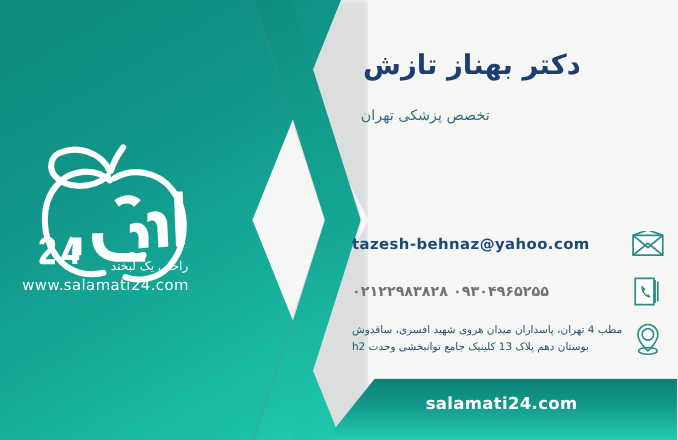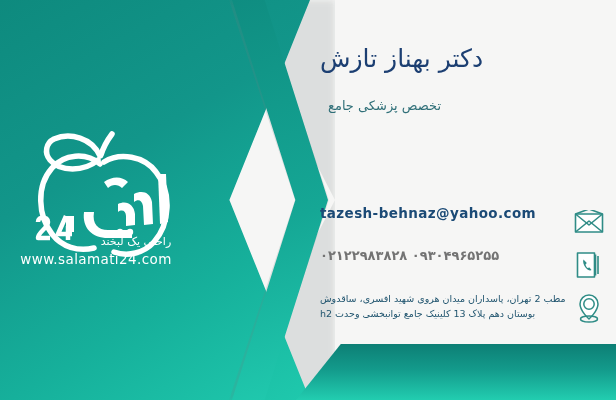--- a/index.html
+++ b/index.html
@@ -75,26 +75,26 @@
   .right-col {
     position: absolute;
     left: 310px;
     top: 0;
     width: 306px;
     height: 400px;
     direction: rtl;
   }
   .doc-name {
     position: absolute;
-    right: 26px;
+    right: 16px;
     top: 44px;
     width: 270px;
     text-align: left;
     font-size: 25px;
-    font-weight: normal;
+    font-weight: bold;
     color: #1c3f72;
     letter-spacing: 0px;
     white-space: nowrap;
   }
   .doc-spec {
     position: absolute;
     right: 18px;
     top: 98px;
     width: 270px;
     text-align: left;
@@ -105,21 +105,21 @@
 
   
   .contact-block {
     position: absolute;
     right: 10px;
     top: 205px;
     width: 290px;
   }
   .c-row {
     display: flex;
-    align-items: flex-start;
+    align-items: center;
     justify-content: flex-start;
     margin-bottom: 9px;
   }
   .c-icon {
     flex: 0 0 34px;
     width: 34px;
     height: 34px;
     display: flex;
     align-items: center;
     justify-content: center;
@@ -217,21 +217,21 @@
       <text x="128" y="133" font-family="DejaVu Sans, Liberation Sans, sans-serif" font-size="11" fill="#ffffff" text-anchor="middle" direction="rtl">راحتی یک لبخند</text>
 
       <text x="88" y="152" font-family="DejaVu Sans, Liberation Sans, sans-serif" font-size="13.5" fill="#ffffff" text-anchor="middle" letter-spacing="0.4">www.salamati24.com</text>
     </svg>
   </div>
 
   <div class="right-col">
 
     <div class="doc-name">دکتر بهناز تازش</div>
 
-    <div class="doc-spec">تخصص پزشکی جامع</div>
+    <div class="doc-spec">تخصص پزشکی تهران</div>
 
     <div class="contact-block">
 
       <div class="c-row">
         <div class="c-icon">
           <svg width="30" height="24" viewBox="0 0 30 24" fill="none" stroke="#2f8c86" stroke-width="1.6" stroke-linejoin="round">
             <rect x="1.5" y="4" width="27" height="18" fill="#ffffff"></rect>
             <path d="M1.5 22 L15 11 L28.5 22"></path>
             <path d="M1.5 4 L15 15 L28.5 4"></path>
             <path d="M1.5 4 L15 -1 L28.5 4"></path>
@@ -253,23 +253,24 @@
 
       <div class="c-row">
         <div class="c-icon">
           <svg width="30" height="32" viewBox="0 0 30 32" fill="none" stroke="#2f8c86" stroke-width="1.5" stroke-linejoin="round">
             <path d="M15 3 C10 3 6 7 6 12 C6 19 15 27 15 27 C15 27 24 19 24 12 C24 7 20 3 15 3 Z" fill="#ffffff"></path>
             <circle cx="15" cy="12" r="5.2" fill="#ffffff"></circle>
             <ellipse cx="15" cy="27" rx="8.5" ry="3"></ellipse>
           </svg>
         </div>
         <div class="c-text c-addr">
-          <div>مطب 2 تهران، پاسداران میدان هروی شهید افسری، ساقدوش</div>
+          <div>مطب 4 تهران، پاسداران میدان هروی شهید افسری، ساقدوش</div>
           <div>بوستان دهم پلاک 13 کلینیک جامع توانبخشی وحدت h2</div>
         </div>
       </div>
 
     </div>
   </div>
 
   <div class="footer-bar"></div>
+  <div class="footer-text">salamati24.com</div>
 
 </div>
 
 </body></html>

